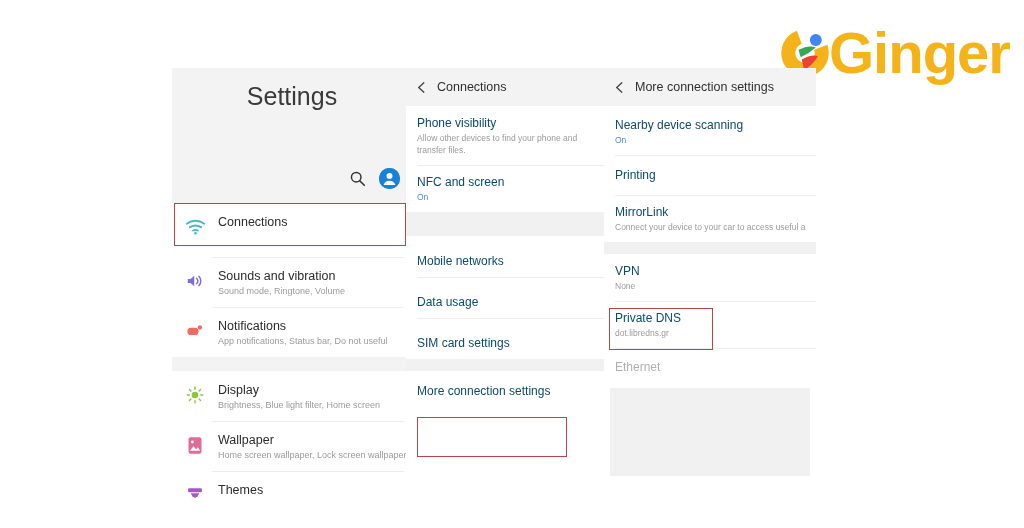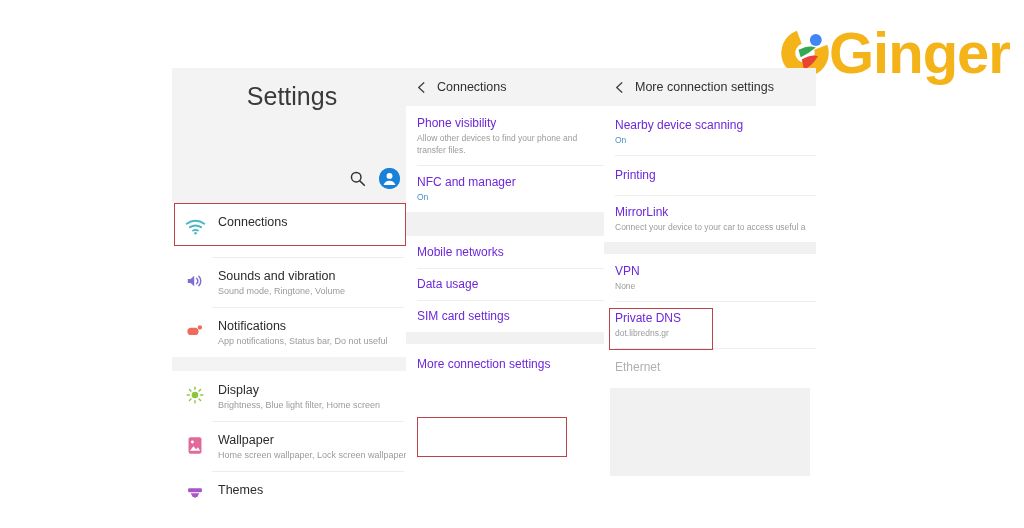--- a/index.html
+++ b/index.html
@@ -120,26 +120,26 @@
   .hdr-title { font-size: 12.5px; color: #2f2f2f; }
   .row {
     background: #ffffff;
     padding: 9px 8px 9px 11px;
     position: relative;
   }
   .row + .row::before {
     content:""; position:absolute; left:11px; right:0; top:0;
     height:1px; background:#ededed;
   }
-  .row-name { font-size: 12px; color: #6d28d9; line-height: 16px; white-space: nowrap; }
+  .row-name { font-size: 12px; color: #0c4a6e; line-height: 16px; white-space: nowrap; }
   .row-sub  { font-size: 8.5px; color: #9b9b9b; line-height: 12px; margin-top: 1px; }
   .row-sub.on { color: #4a90c4; }
   .row-sub.wrap { white-space: normal; }
   .gapbar { height: 12px; background: #f1f1f1; }
-  .compact { padding-top: 8px; padding-bottom: 8px; }
+  .compact { padding-top: 17px; padding-bottom: 8px; }
   #hl-more { left: 11px; top: 349px; width: 150px; height: 40px; }
 
   
   #right {
     left: 604px; top: 68px;
     width: 212px; height: 430px;
     background: #ffffff;
     overflow: hidden;
   }
   .scrollbar {
@@ -301,21 +301,21 @@
         </svg>
       </span>
       <span class="hdr-title">Connections</span>
     </div>
 
     <div class="row">
       <div class="row-name">Phone visibility</div>
       <div class="row-sub wrap">Allow other devices to find your phone and transfer files.</div>
     </div>
     <div class="row">
-      <div class="row-name">NFC and manager</div>
+      <div class="row-name">NFC and screen</div>
       <div class="row-sub on">On</div>
     </div>
 
     <div class="gapbar"></div>
 
 
     <div class="gapbar"></div>
 
     <div class="row compact">
       <div class="row-name">Mobile networks</div>

